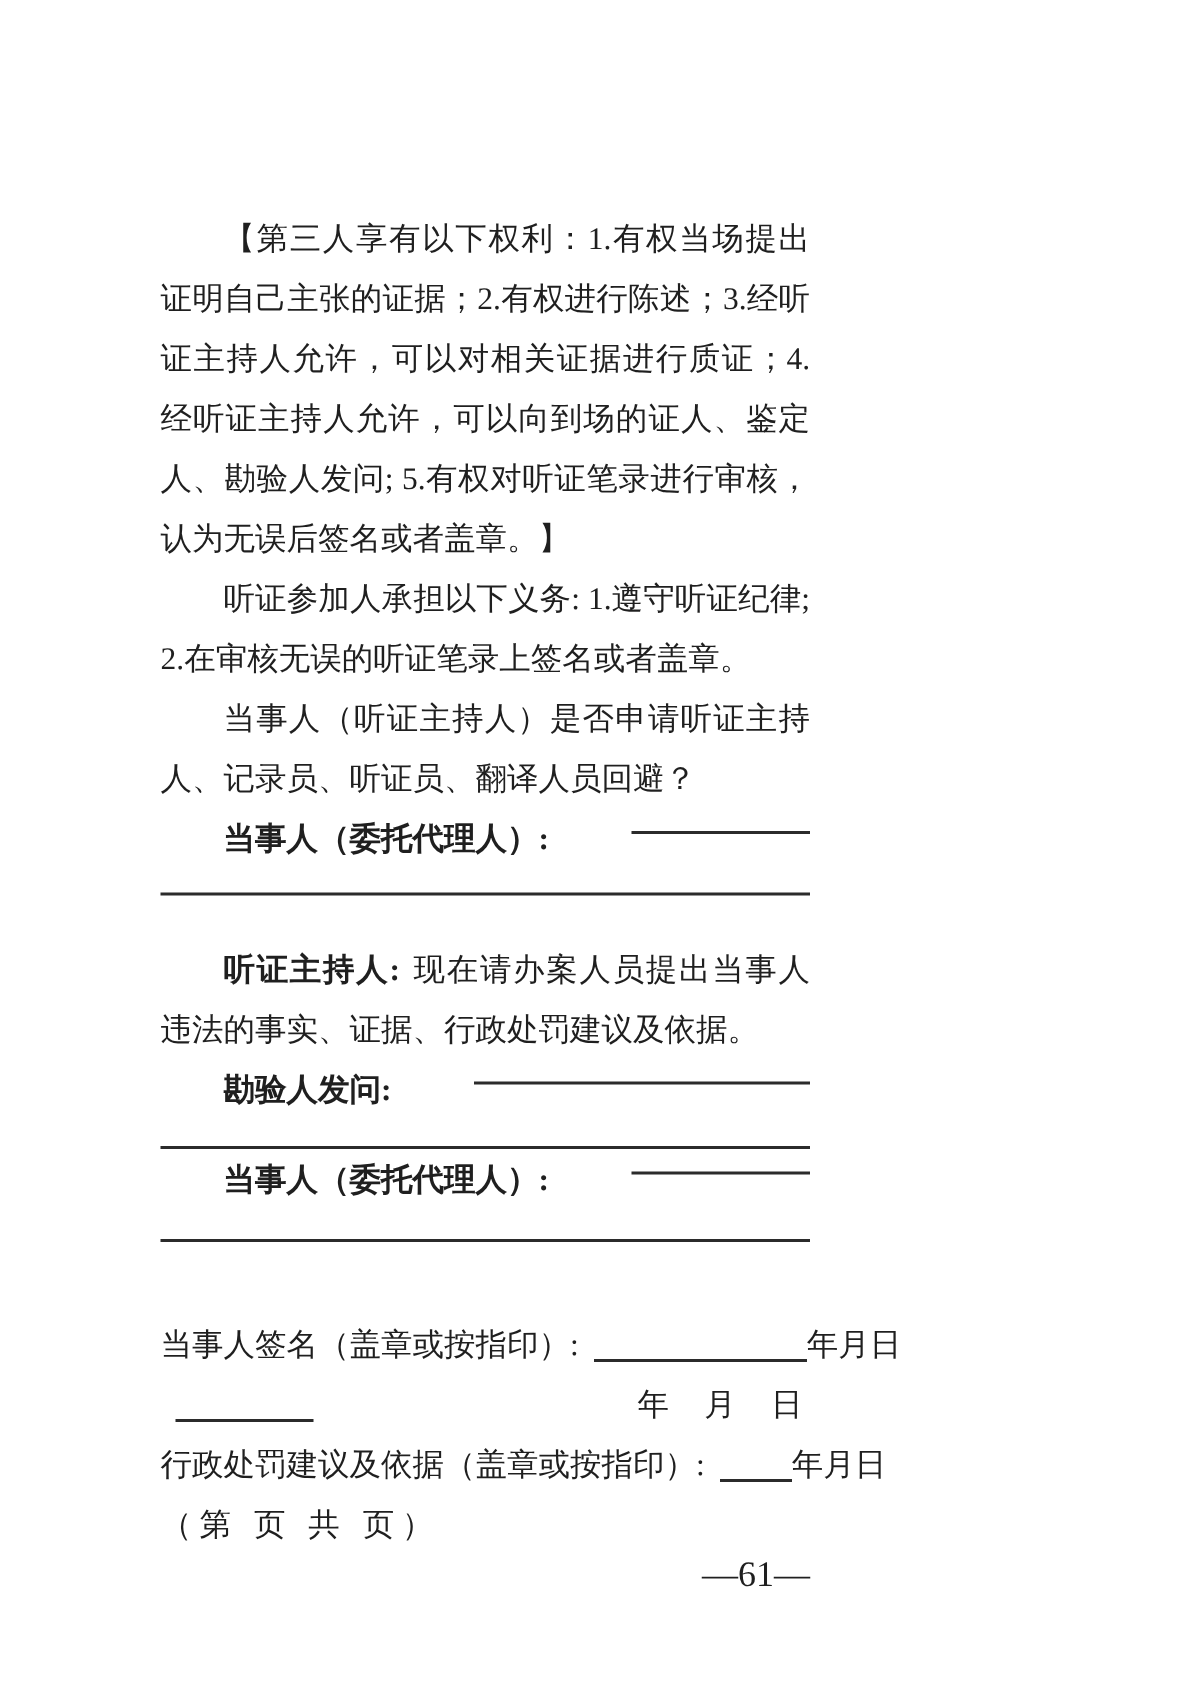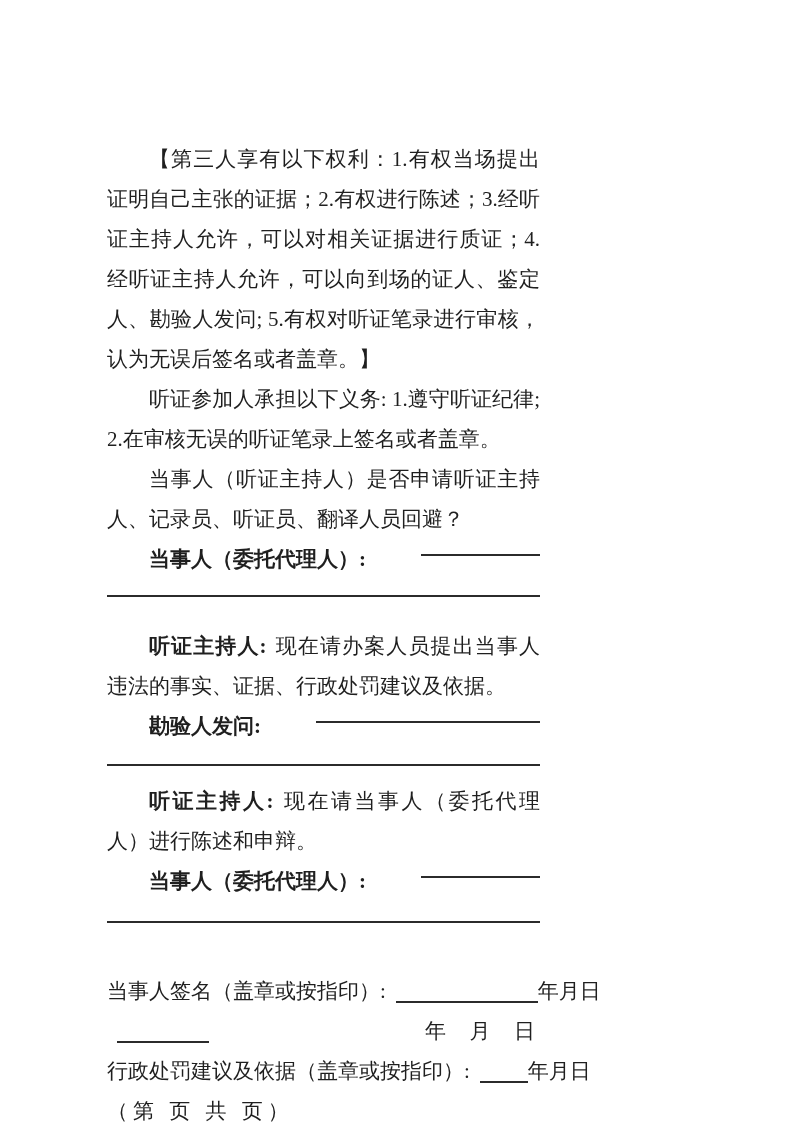--- a/index.html
+++ b/index.html
@@ -119,21 +119,20 @@
 
   <p class="para stmt-1"><span class="bold">听证主持人:</span><span class="stmt-text">现在请办案人员提出当事人违法的事实、证据、行政处罚建议及依据。</span></p>
 
   <div class="field-line">
     <span class="label">勘验人发问:</span>
     <span class="fill"></span>
   </div>
 
   <hr class="divider divider-2">
 
-  <p class="para stmt-2"><span class="bold">听证主持人:</span><span class="stmt-text">现在请当事人（委托代理人）进行陈述和申辩。</span></p>
 
   <div class="field-line">
     <span class="label">当事人（委托代理人）:</span>
     <span class="fill"></span>
   </div>
 
   <hr class="divider divider-3">
 
   <div class="sig-block">
 

